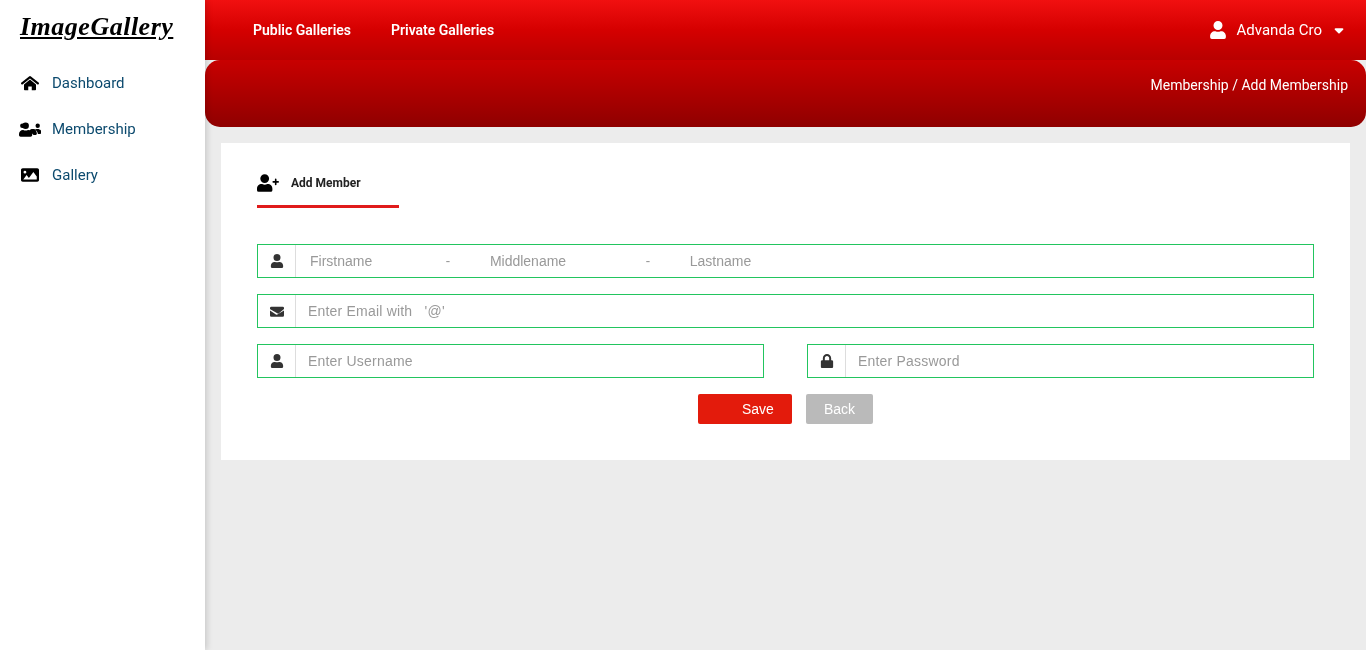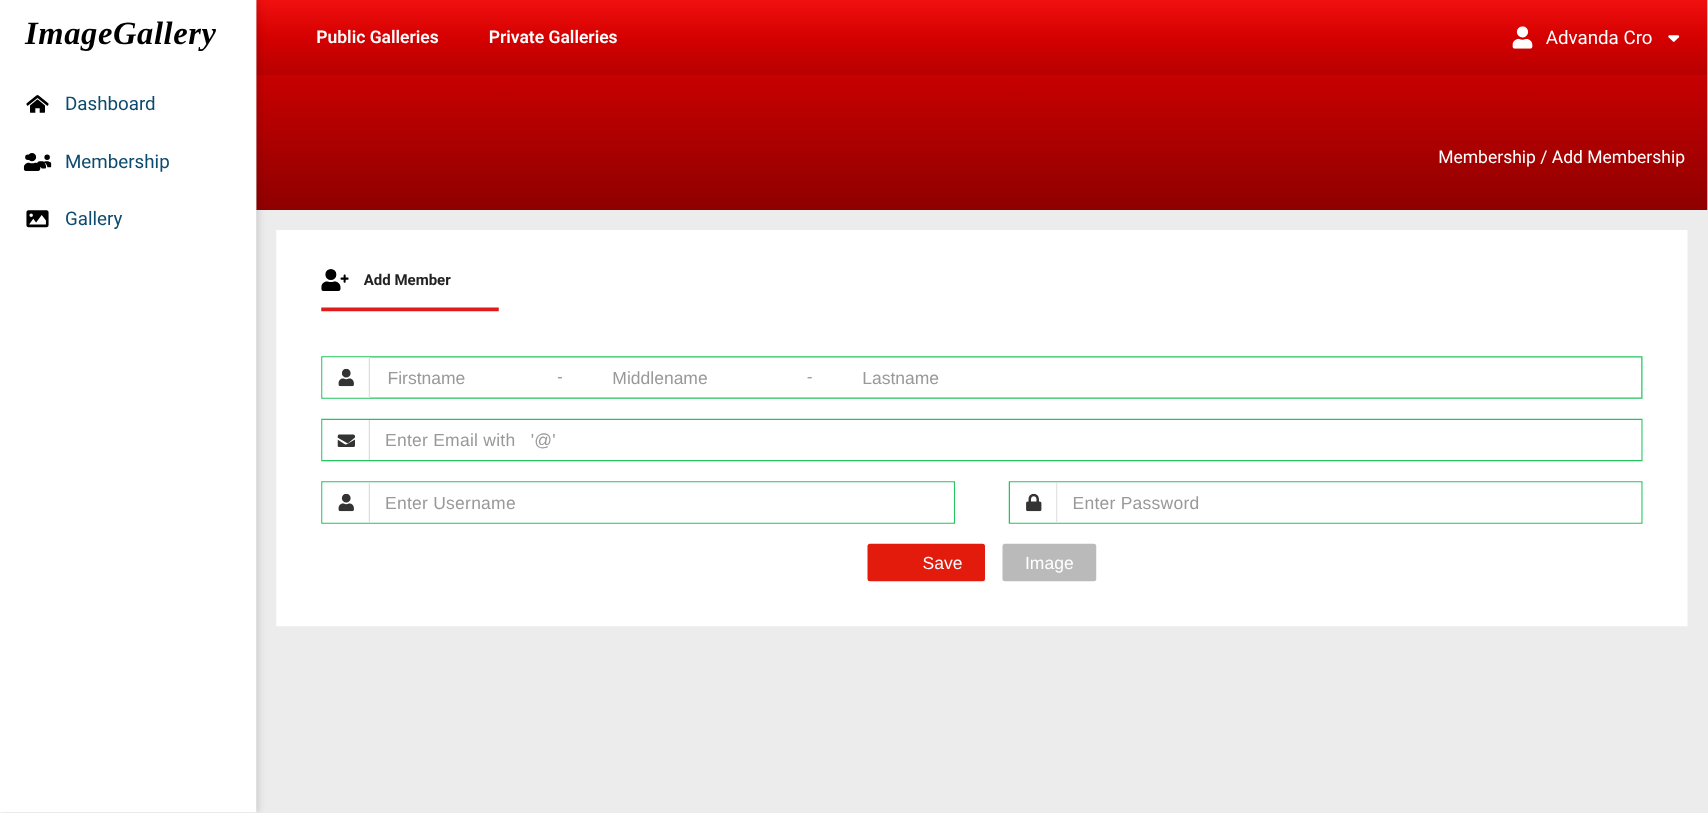--- a/index.html
+++ b/index.html
@@ -18,20 +18,21 @@
       z-index: 5;
     }
     .logo {
       font-family: "Brush Script MT", cursive;
       font-weight: bold;
       font-style: italic;
       font-size: 26px;
       color: #000;
       padding: 12px 20px 18px 20px;
       letter-spacing: .5px;
+      text-decoration: underline;
     }
     .nav-item {
       display: flex;
       align-items: center;
       padding: 14px 18px;
       cursor: pointer;
       color: #0c4a6e;
       font-size: 15px;
       line-height: 1;
     }
@@ -63,24 +64,25 @@
       display: flex;
       align-items: center;
       gap: 10px;
       cursor: pointer;
       font-size: 15px;
     }
     .user-area svg.user-ic { width: 18px; height: 18px; fill:#fff; }
     .user-area svg.chev { width: 14px; height: 14px; fill:#fff; }
 
     .hero {
-      height: 108px;
+      height: 67px;
       background: linear-gradient(to bottom, #c80000 0%, #a90000 55%, #8f0000 100%);
       position: relative;
       color:#fff;
+      border-radius:15px;
     }
     .breadcrumb {
       position: absolute;
       right: 18px;
       bottom: 34px;
       font-size: 14px;
     }
     .breadcrumb a { color:#fff; text-decoration: none; }
 
     .content-wrap { padding: 16px; flex:1; }
@@ -259,18 +261,18 @@
               <svg viewBox="0 0 448 512">
                   <path d="M400 224h-24v-72C376 68 308 0 224 0S72 68 72 152v72H48c-27 0-48 21-48 48v192c0 27 21 48 48 48h352c27 0 48-21 48-48V272c0-27-21-48-48-48zM144 152c0-44 36-80 80-80s80 36 80 80v72H144z"></path>
                 </svg>
             </span>
             <input class="ig-input" type="password" placeholder="Enter Password" style="">
           </div>
         </div>
 
         <div class="actions">
           <button class="btn btn-save">Save</button>
-          <button class="btn btn-back">Image</button>
+          <button class="btn btn-back">Back</button>
         </div>
       </div>
     </div>
   </div>
 </div>
 
 </body></html>

